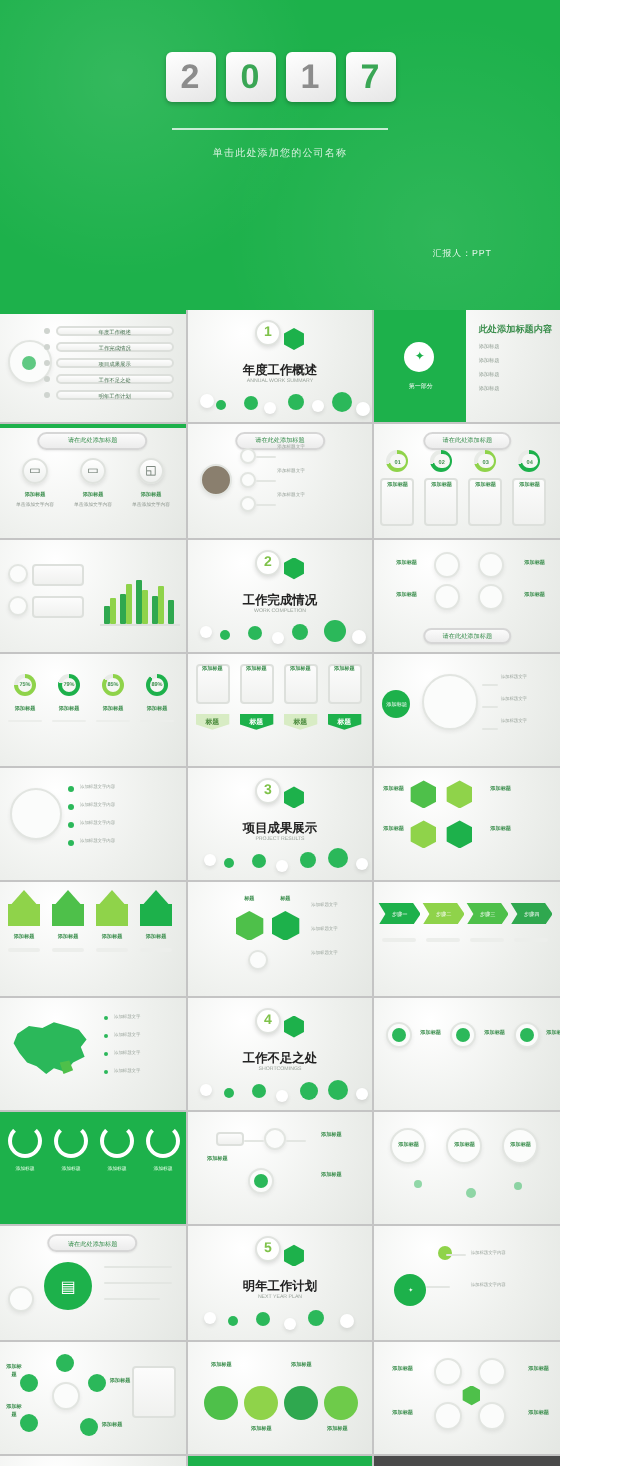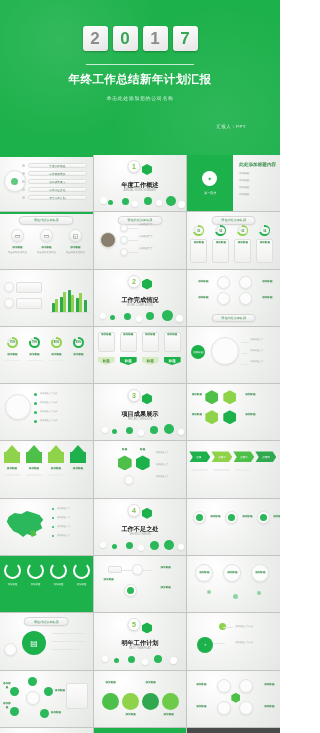--- a/index.html
+++ b/index.html
@@ -115,21 +115,20 @@
   <div class="cover">
     <div class="cover-glow"></div>
     <div class="cover-glow2"></div>
     <div class="year-row">
       <div class="year-tile">2</div>
       <div class="year-tile">0</div>
       <div class="year-tile">1</div>
       <div class="year-tile">7</div>
     </div>
     <div class="rule"></div>
-    <div class="cover-title">年终工作总结新年计划汇报</div>
     <div class="cover-sub">单击此处添加您的公司名称</div>
     <div class="cover-presenter">汇报人：PPT</div>
   </div>
 
   <div class="grid">
 
     <div class="slide">
       <div class="bar-top"></div>
       <div class="ring" style="left:4px;top:15px;width:22px;height:22px;"></div>
       <div class="dot g" style="left:11px;top:23px;width:7px;height:7px;opacity:.75"></div>

